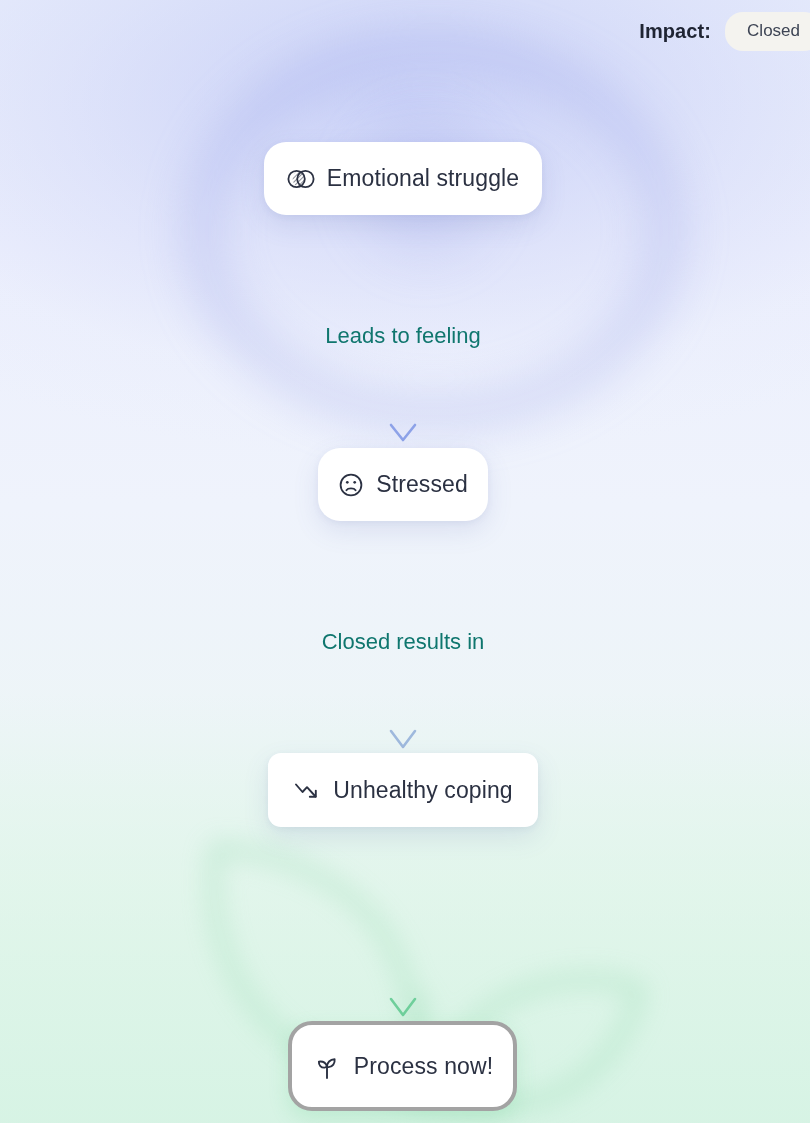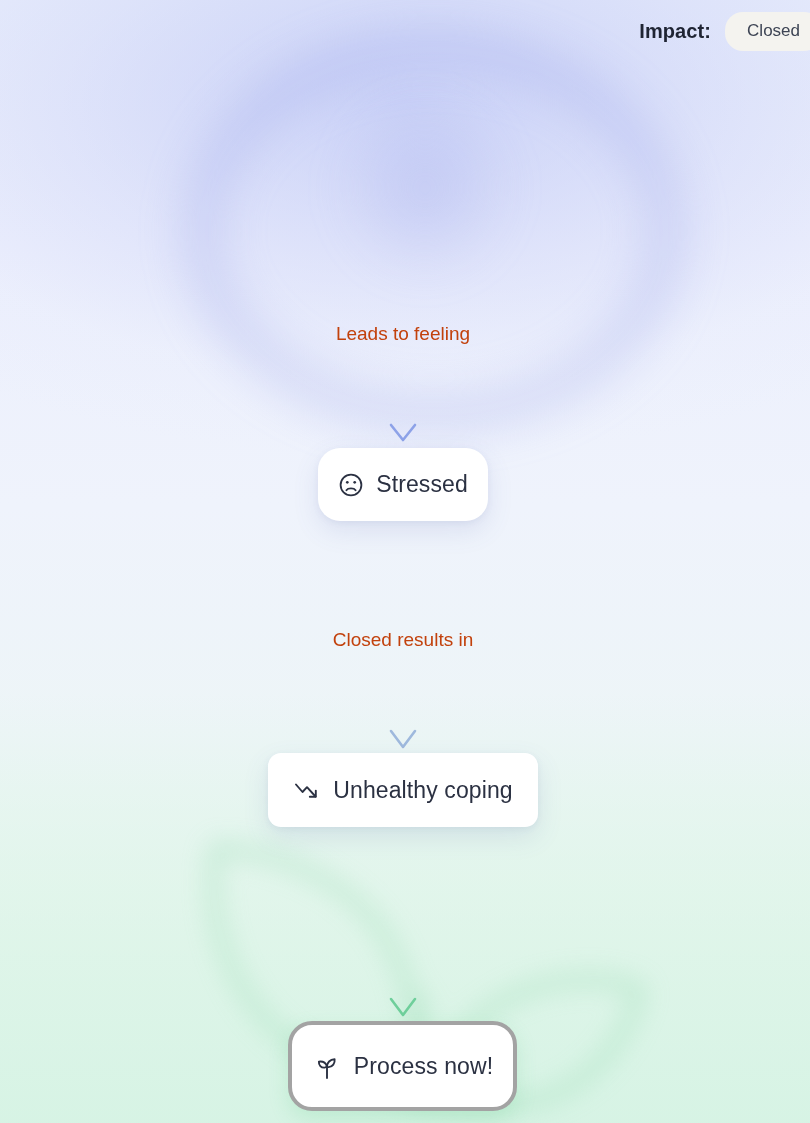--- a/index.html
+++ b/index.html
@@ -166,22 +166,22 @@
     height: 90px;
     border: 4px solid #a3a3a3;
     border-radius: 24px;
     box-shadow: 0 8px 20px rgba(76,201,124,0.18);
     cursor: pointer;
   }
   .node--cta .node-label { font-size: 23px; }
 
   .edge-label {
     position: absolute;
-    font-size: 19px;
-    color: #c2410c;
+    font-size: 22px;
+    color: #0f766e;
     text-align: center;
     white-space: nowrap;
     transform: translateX(-50%);
     z-index: 13;
     padding: 2px 6px;
   }
   .edge-label--a { left: 403px; top: 321px; }
   .edge-label--b { left: 403px; top: 627px; }
 </style>
 </head>
@@ -237,20 +237,40 @@
   </g>
 
   <g>
     <line x1="403" y1="828" x2="403" y2="1014" stroke="url(#gradEdge3)" stroke-width="2.4"></line>
     <polyline points="391,999 403,1015 415,999" fill="none" stroke="#6fcf9b" stroke-width="2.6" stroke-linecap="round" stroke-linejoin="round"></polyline>
   </g>
 </svg>
 
 <div class="flow">
 
+  <div class="node node--emotional">
+    <span class="node-icon">
+      <svg width="28" height="24" viewBox="0 0 28 24" xmlns="http://www.w3.org/2000/svg">
+        <defs>
+          <pattern id="hatch" width="3" height="3" patternTransform="rotate(45)" patternUnits="userSpaceOnUse">
+            <line x1="0" y1="0" x2="0" y2="3" stroke="#2b3142" stroke-width="1.1"></line>
+          </pattern>
+          <clipPath id="lensClip">
+            <path d="M14 3.6 A8.2 8.2 0 0 1 14 20.4 A8.2 8.2 0 0 1 14 3.6 Z"></path>
+          </clipPath>
+        </defs>
+        <circle cx="9.6" cy="12" r="8.2" fill="none" stroke="#2b3142" stroke-width="1.8"></circle>
+        <circle cx="18.4" cy="12" r="8.2" fill="none" stroke="#2b3142" stroke-width="1.8"></circle>
+        <g clip-path="url(#lensClip)">
+          <circle cx="9.6" cy="12" r="8.2" fill="url(#hatch)"></circle>
+        </g>
+      </svg>
+    </span>
+    <span class="node-label">Emotional struggle</span>
+  </div>
 
   <div class="node node--stressed">
     <span class="node-icon">
       <svg width="26" height="26" viewBox="0 0 26 26" fill="none" xmlns="http://www.w3.org/2000/svg">
         <circle cx="13" cy="13" r="10.4" stroke="#2b3142" stroke-width="1.8"></circle>
         <circle cx="9.3" cy="10.3" r="1.35" fill="#2b3142"></circle>
         <circle cx="16.7" cy="10.3" r="1.35" fill="#2b3142"></circle>
         <path d="M8.4 18.2 C10 15.8 16 15.8 17.6 18.2" stroke="#2b3142" stroke-width="1.8" stroke-linecap="round"></path>
       </svg>
     </span>

